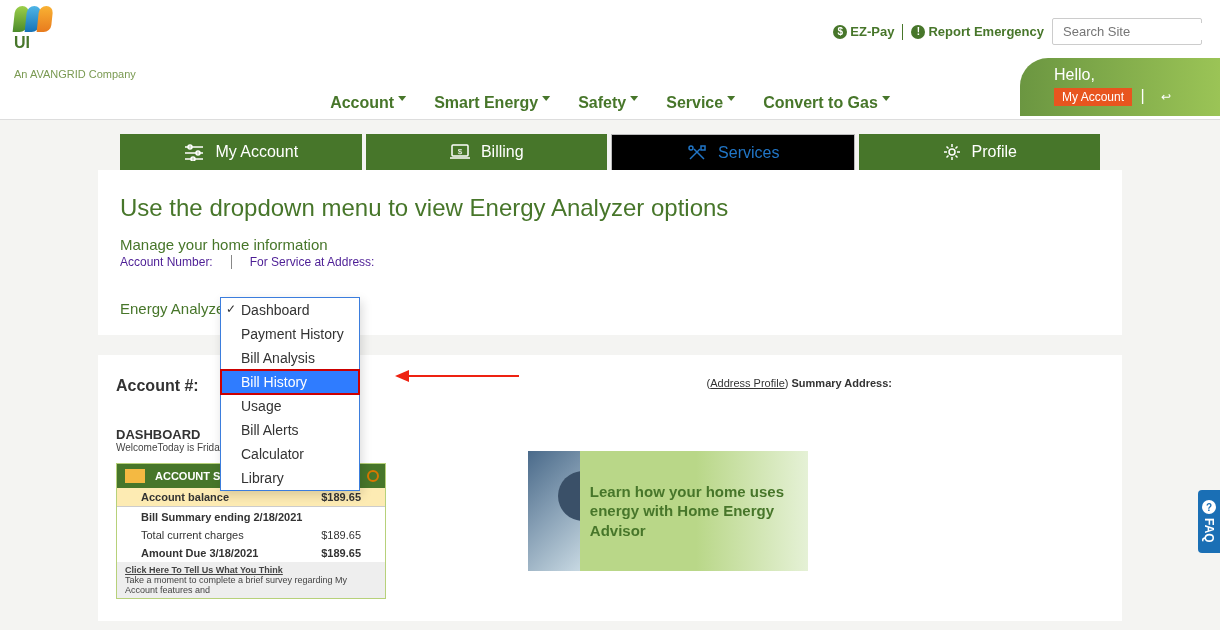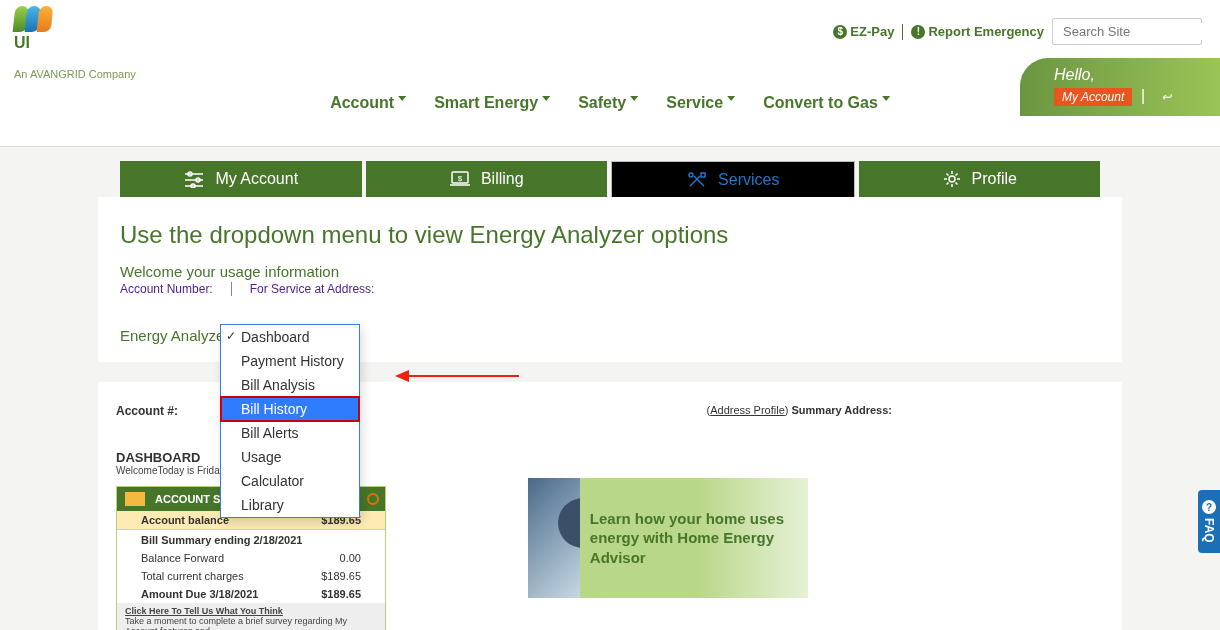--- a/index.html
+++ b/index.html
@@ -8,21 +8,21 @@
     font-family: Arial, Helvetica, sans-serif;
     background: #f4f4f2;
     color: #333;
     width: 1220px;
     height: 630px;
     overflow: hidden;
     position: relative;
   }
   .top-header {
     background: #fff;
-    height: 147px;
+    height: 120px;
     position: relative;
     border-bottom: 1px solid #ddd;
     padding-left: 16px;
   }
   .logo-area {
     position: absolute;
     left: 14px;
     top: 6px;
   }
   .flames {
@@ -80,21 +80,20 @@
   }
   .mag::after{
     content:'';position:absolute;width:2px;height:6px;background:#47762a;left:10px;top:10px;transform:rotate(-45deg);
   }
   .hello-tab {
     position:absolute; right:0; top:58px;
     background: linear-gradient(to right,#6b9641,#9bc456);
     color:#fff; padding: 8px 18px 10px 34px;
     border-radius: 28px 0 0 0;
     min-width: 200px;
-    font-style: italic;
   }
   .hello-tab::before{
     content:'';position:absolute;left:-26px;top:0;width:30px;height:100%;
     background:#6b9641;border-radius:50% 0 0 0;transform:skewX(-25deg);
     z-index:-1;
   }
   .hello-line { font-size:16px; font-weight:300; }
   .my-account-pill{
     background:#e8551f; color:#fff; padding:2px 8px; font-size:12px;
     display:inline-block; margin-top:4px;
@@ -158,21 +157,21 @@
   }
   .arrow-line{ width:110px; height:2px; background:#e21; }
   .arrow-head{
     width:0;height:0;border-top:6px solid transparent;border-bottom:6px solid transparent;
     border-right:14px solid #e21;
   }
 
   .lower-area{
     width:1024px;margin:20px auto 0;background:#fff;padding:22px 18px;position:relative;
   }
-  .acct-line{font-size:12px;font-weight:bold;}
+  .acct-line{font-size:16px;font-weight:bold;}
   .profile-link{position:absolute;right:230px;top:22px;font-size:11px;}
   .profile-link a{color:#333;text-decoration:underline;}
   .dash-head{font-weight:bold;font-size:13px;margin-top:32px;}
   .welcome-row{font-size:10px;color:#444;display:flex;}
   .acct-summary{
     width:270px;border:1px solid #b7d17a;margin-top:10px;font-size:11px;
   }
   .as-head{
     background:#47762a;color:#fff;padding:5px 8px;font-weight:bold;
     display:flex;align-items:center;gap:6px;font-size:11px;position:relative;
@@ -320,36 +319,36 @@
             <path d="M10 2v3M10 15v3M2 10h3M15 10h3M4.5 4.5l2 2M13.5 13.5l2 2M15.5 4.5l-2 2M6.5 13.5l-2 2"></path>
           </g>
         </svg>
     </span>
     <span>Profile</span>
   </div>
 </div>
 
 <div class="main-panel">
   <h1 class="page-title">Use the dropdown menu to view Energy Analyzer options</h1>
-  <div class="sub-title">Welcome your usage information</div>
+  <div class="sub-title">Manage your home information</div>
   <div class="meta-row">
     <span>Account Number:</span>
     <span class="meta-sep"></span>
     <span>For Service at Address:</span>
   </div>
 
   <div class="dd-wrap">
     <span class="dd-label">Energy Analyzer</span>
     <div class="dd" id="dropdown">
         <div class="dd-item selected">Dashboard</div>
         <div class="dd-item">Payment History</div>
         <div class="dd-item">Bill Analysis</div>
         <div class="dd-item hover boxed">Bill History</div>
+        <div class="dd-item">Usage</div>
         <div class="dd-item">Bill Alerts</div>
-        <div class="dd-item">Usage</div>
         <div class="dd-item">Calculator</div>
         <div class="dd-item">Library</div>
       </div>
   </div>
 </div>
 
 <div class="arrow-annot">
   <span class="arrow-head"></span>
   <span class="arrow-line"></span>
 </div>
@@ -373,24 +372,20 @@
     </div>
     <div class="as-row yellow">
       <span>Account balance</span>
       <span>$189.65</span>
     </div>
     <div class="as-row sub">
       <span>Bill Summary ending 2/18/2021</span>
         <span></span>
     </div>
     <div class="as-row">
-      <span>Balance Forward</span>
-      <span>0.00</span>
-    </div>
-    <div class="as-row">
       <span>Total current charges</span>
       <span>$189.65</span>
     </div>
     <div class="as-row bold">
       <span>Amount Due 3/18/2021</span>
       <span>$189.65</span>
     </div>
     <div class="as-foot">
       <u>Click Here To Tell Us What You Think</u><br>
       <span>Take a moment to complete a brief survey regarding My Account features and</span>

